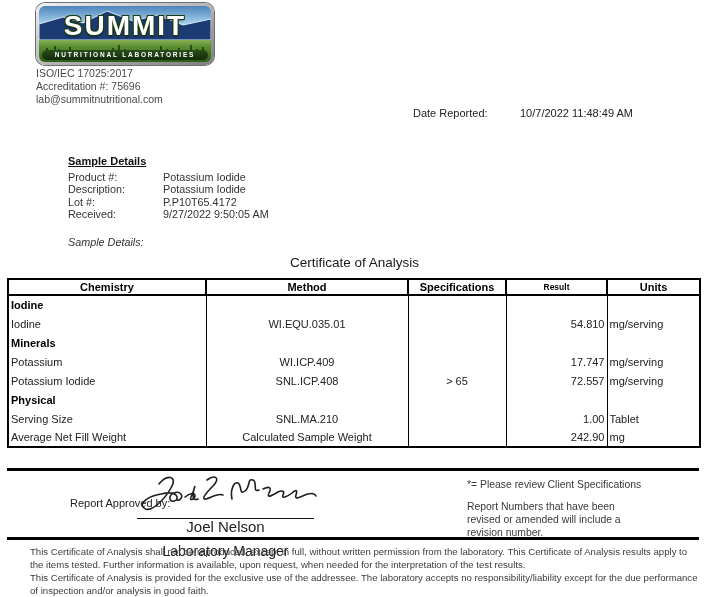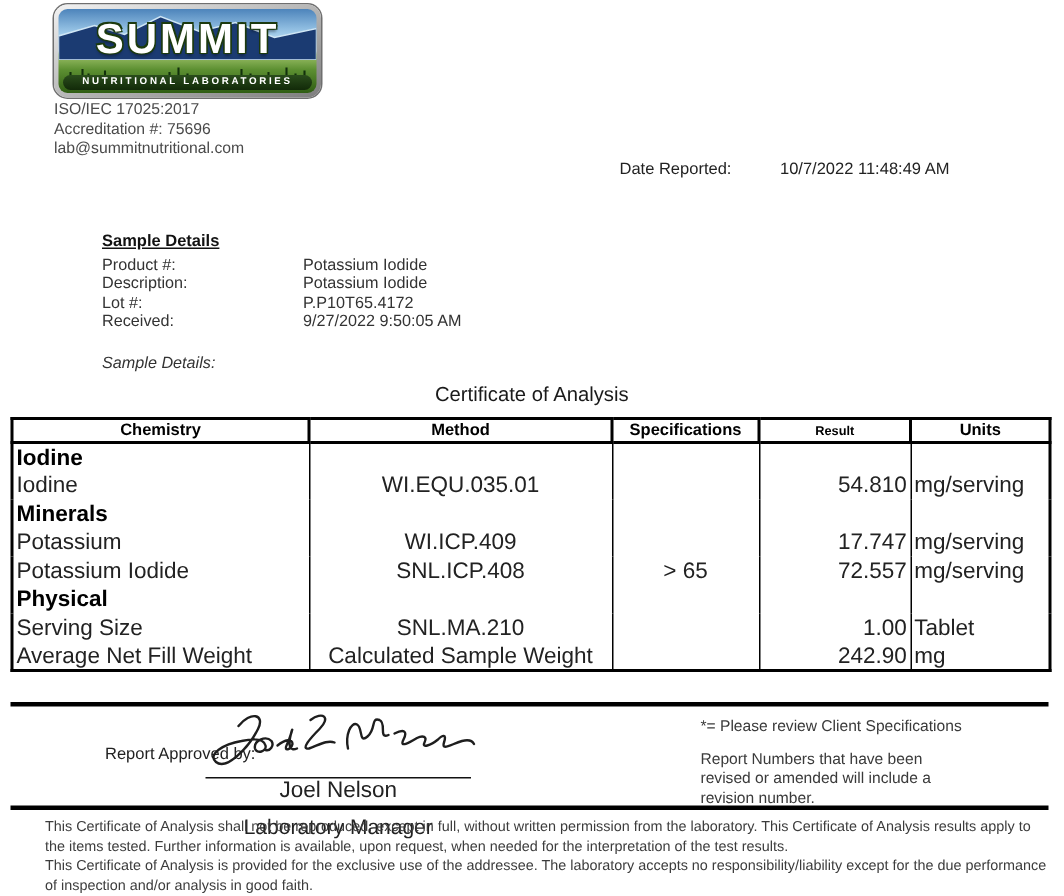--- a/index.html
+++ b/index.html
@@ -36,34 +36,34 @@
 
   
   .lab-info { position:absolute; left:36px; top:67px; font-size:10.5px; line-height:13px; color:#4a4a4a; }
   .report-block { position:absolute; left:413px; top:106px; font-size:11px; color:#222; }
   .report-row { display:flex; line-height:15px; }
   .report-row .r-lbl { width:107px; }
 
   
   .section-heading { font-weight:bold; text-decoration:underline; color:#111; font-size:11px; margin-bottom:4px; }
   .sample-block { position:absolute; left:68px; top:155px; font-size:10.8px; }
-  .f-row { display:flex; line-height:12.3px;gap:39px; }
+  .f-row { display:flex; line-height:12.3px; }
   .f-row .f-lbl { width:95px; }
   .sample-details-label { margin-top:16px; line-height:12.3px;font-style:italic; }
   .customer-block { position:absolute; left:413px; top:155px; font-size:10.8px; }
   .customer-block .c-line { line-height:12.3px; }
 
   
   .coa-title { position:absolute; left:0; right:0; top:255px; text-align:center; font-size:13.5px; color:#1a1a1a; }
   table.coa { position:absolute; left:7px; top:278px; width:692px; border-collapse:collapse; table-layout:fixed; border:2px solid #000; }
   table.coa thead th { border:2px solid #000; font-size:11px; color:#000; height:16px; padding:0; font-weight:bold; }
   table.coa thead th.small { font-size:8.5px; }
   table.coa tbody td {
     border-left:1.5px solid #000; border-right:1.5px solid #000;
-    height:19px; font-size:15px; color:#222; padding:0 2px; vertical-align:middle; overflow:hidden; white-space:nowrap;
+    height:19px; font-size:11px; color:#222; padding:0 2px; vertical-align:middle; overflow:hidden; white-space:nowrap;
   }
   table.coa tbody tr.section td { font-weight:bold; color:#000; }
   td.a-left   { text-align:left; padding-left:3px; }
   td.a-center { text-align:center; }
   td.a-right  { text-align:right; padding-right:13px; }
   td.a-units  { text-align:left; padding-left:5px; }
 
   
   .sig-box { position:absolute; left:7px; top:468px; width:692px; height:72px; border-top:3px solid #000; border-bottom:3px solid #000; }
   .approved-label { position:absolute; left:23px; top:26px; font-size:11px; color:#222;padding-left:40px; }

